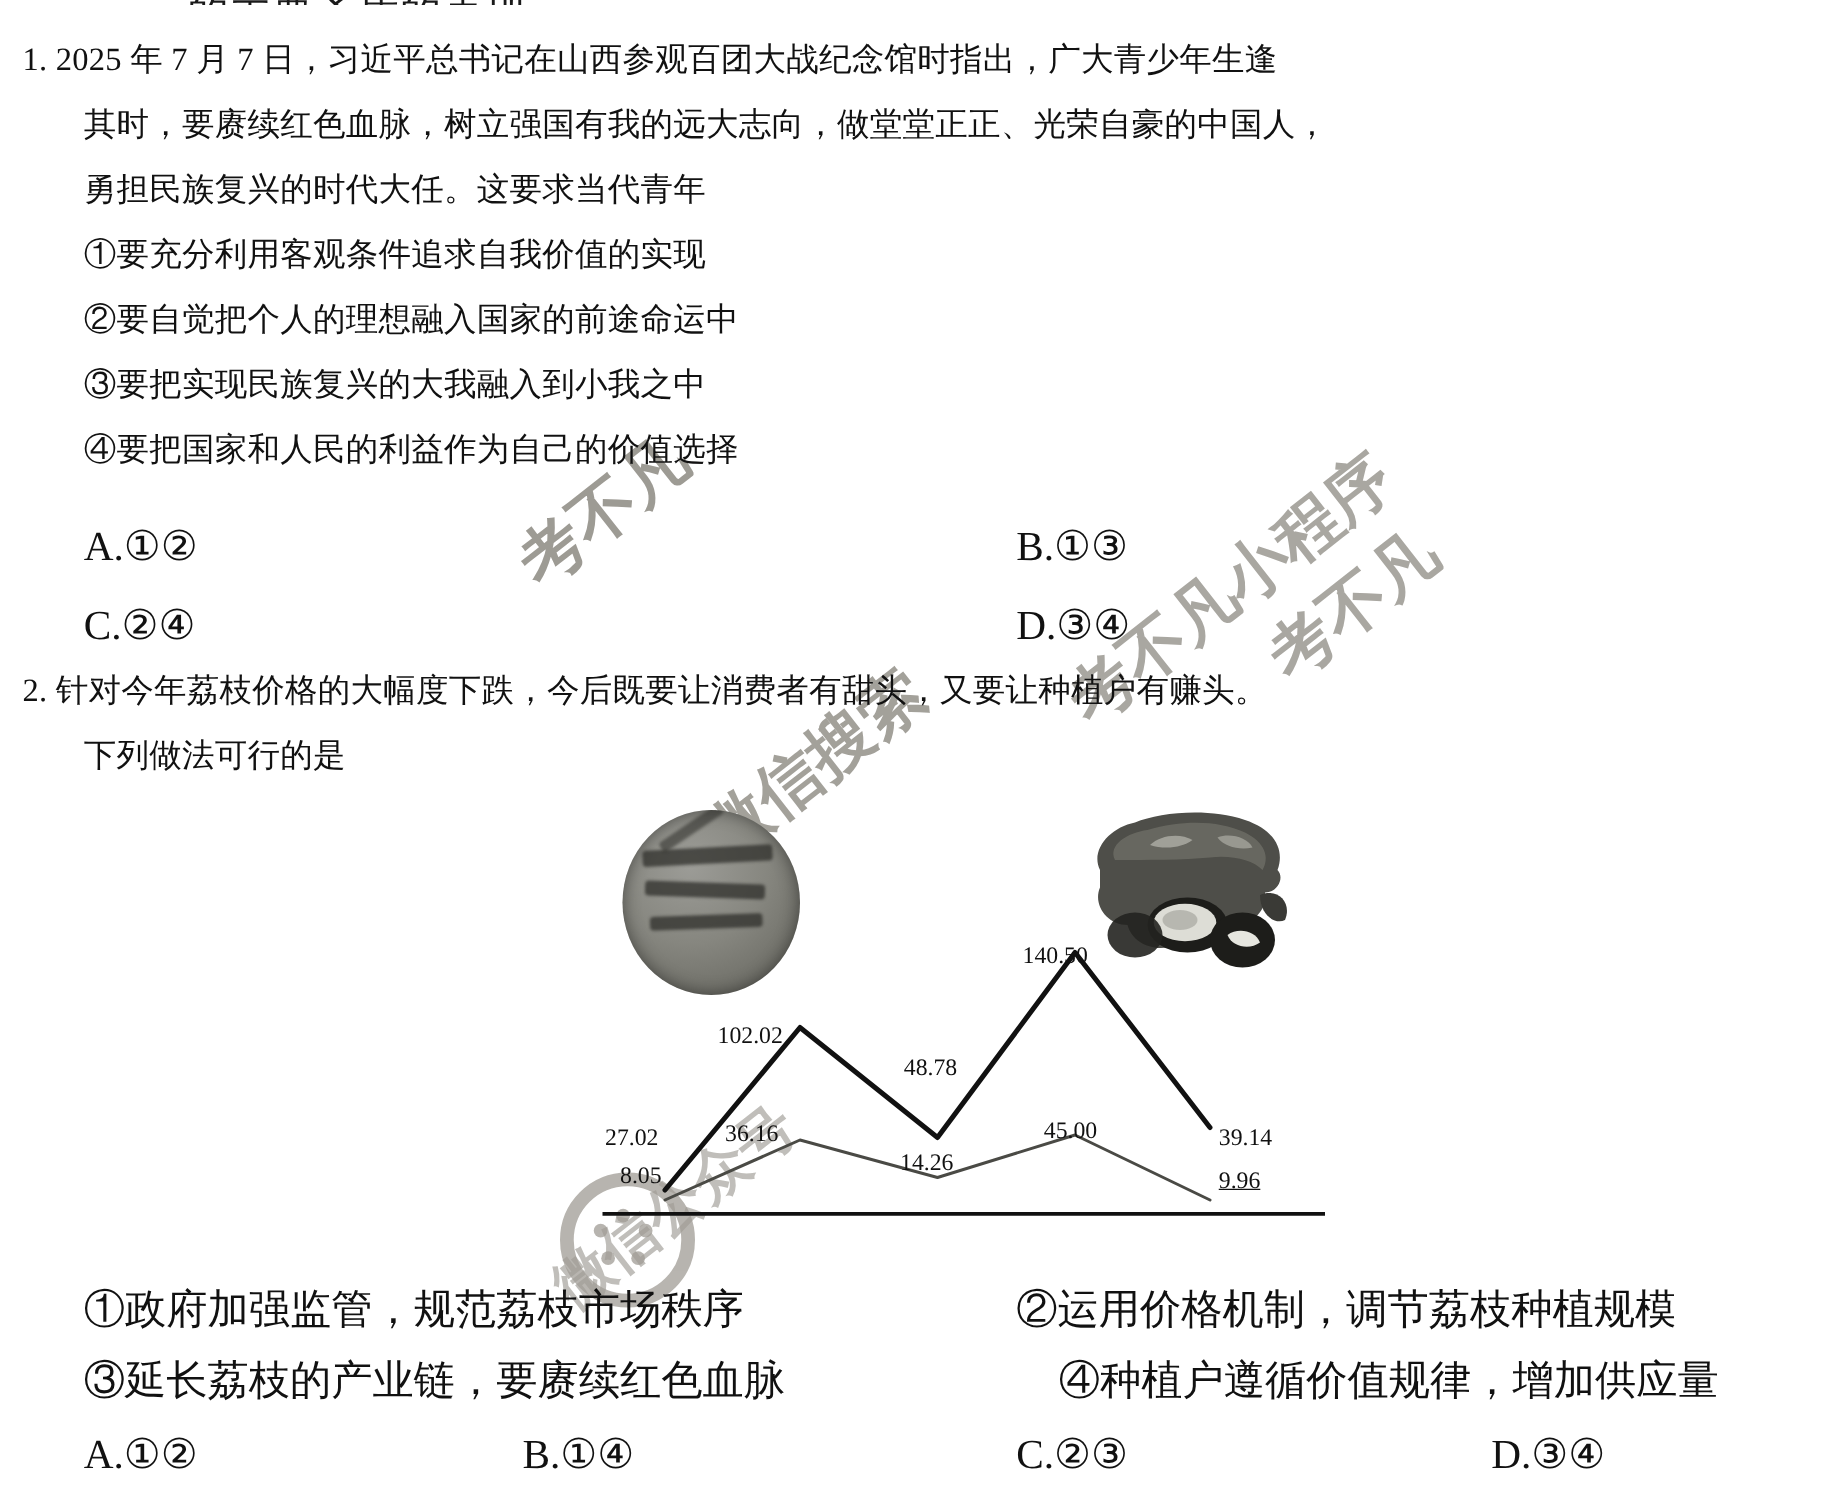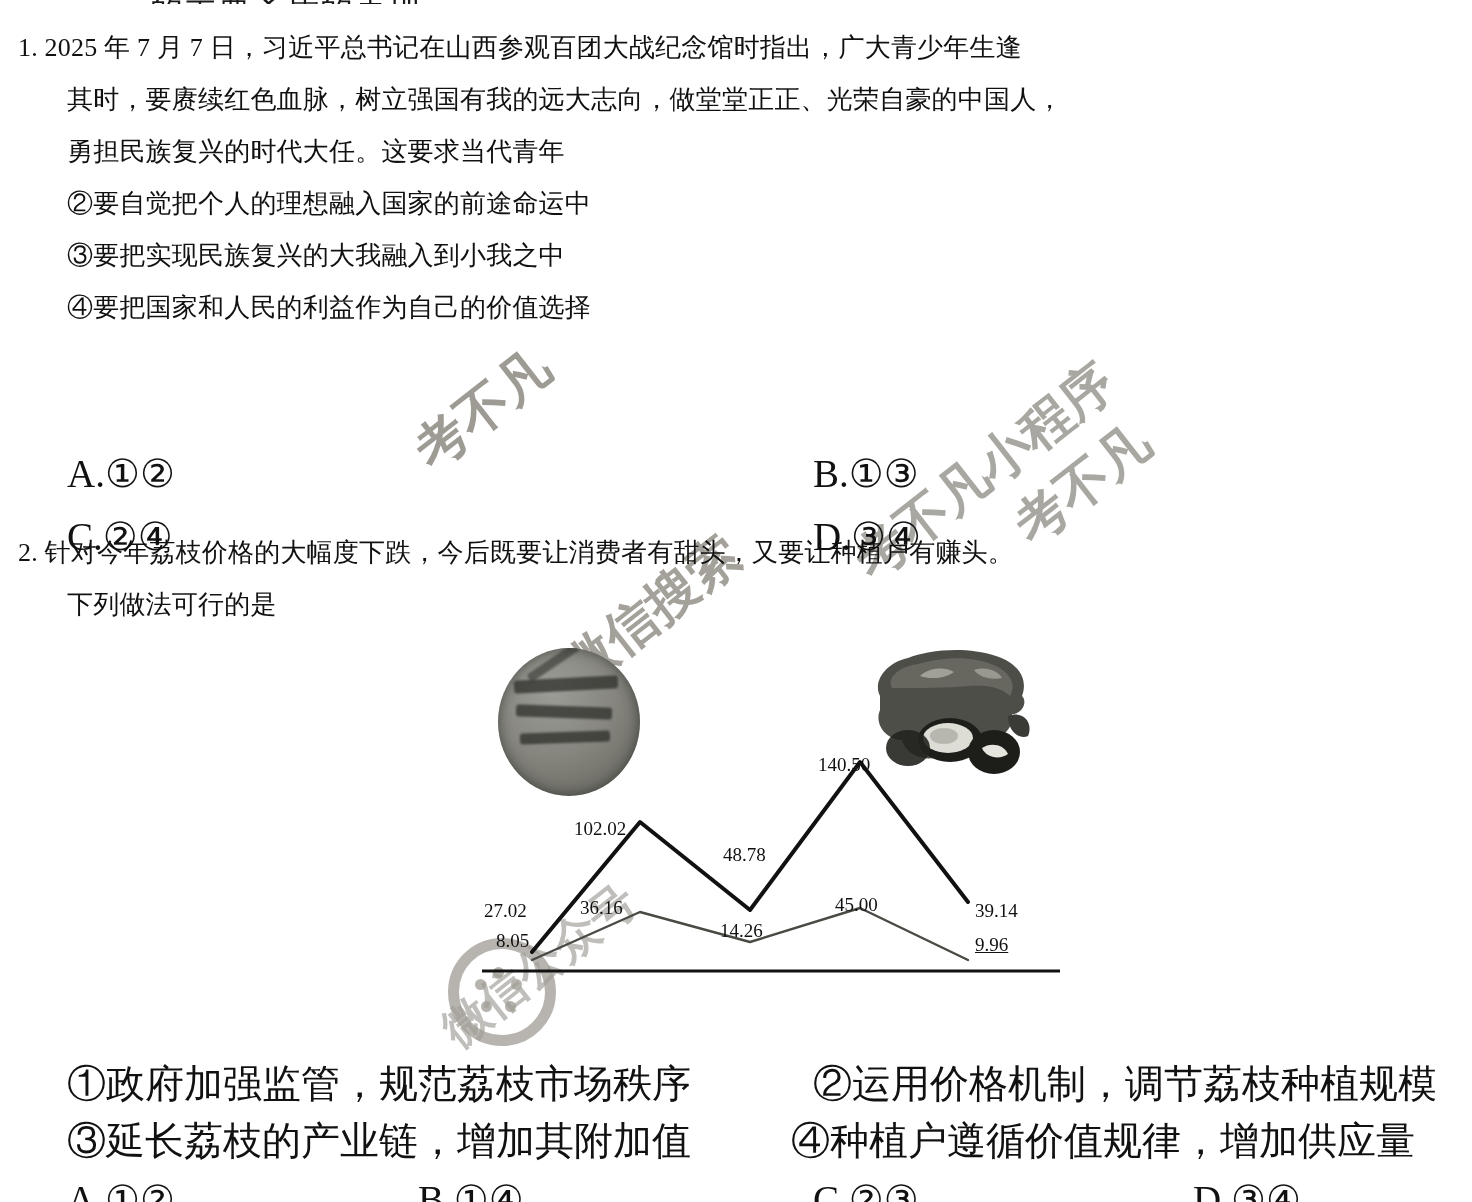--- a/index.html
+++ b/index.html
@@ -101,24 +101,23 @@
   .q-line.indent { padding-left: 49px; }
   .q-num { display: inline-block; }
 
   .opts-row {
     position: absolute;
     width: 1440px;
     left: 18px;
   }
   .opt {
     position: absolute;
-    font-size: 39px;
+    font-size: 33px;
     line-height: 52px;
     white-space: nowrap;
-    margin-top: 36px;
   }
 
   
   #chart {
     position: absolute;
     left: 470px;
     top: 640px;
     width: 600px;
     height: 370px;
   }
@@ -251,20 +250,21 @@
 
     <div class="cutline">的主要矛盾的表现。</div>
 
     <div class="q" style="top: 22px;">
       <div class="q-line">
         <span class="q-num">1.</span>
         <span>2025 年 7 月 7 日，习近平总书记在山西参观百团大战纪念馆时指出，广大青少年生逢</span>
       </div>
       <div class="q-line indent">其时，要赓续红色血脉，树立强国有我的远大志向，做堂堂正正、光荣自豪的中国人，</div>
       <div class="q-line indent">勇担民族复兴的时代大任。这要求当代青年</div>
+      <div class="q-line indent">①要充分利用客观条件追求自我价值的实现</div>
       <div class="q-line indent">②要自觉把个人的理想融入国家的前途命运中</div>
       <div class="q-line indent">③要把实现民族复兴的大我融入到小我之中</div>
       <div class="q-line indent">④要把国家和人民的利益作为自己的价值选择</div>
     </div>
 
     <div class="opts-row" style="top: 412px;">
       <div class="opt" style="left:49px;  top:0px;">
         <span>A.</span><span>①②</span>
       </div>
       <div class="opt" style="left:795px; top:0px;">
@@ -335,22 +335,22 @@
       <div class="dlabel" style="left:110px; top:255px;">36.16</div>
       <div class="dlabel" style="left:250px; top:278px;">14.26</div>
       <div class="dlabel" style="left:365px; top:252px;">45.00</div>
       <div class="dlabel" style="left:505px; top:292px;text-decoration:underline;">9.96</div>
 
     </div>
 
     <div class="opts-row" style="top: 1022px;">
       <div class="opt" style="left:49px;  top:0px;">①政府加强监管，规范荔枝市场秩序</div>
       <div class="opt" style="left:795px; top:0px;">②运用价格机制，调节荔枝种植规模</div>
-      <div class="opt" style="left:49px;  top:57px;">③延长荔枝的产业链，增加其附加值</div>
-      <div class="opt" style="left:773px; top:57px;text-align:right;">④种植户遵循价值规律，增加供应量</div>
+      <div class="opt" style="left:49px;  top:57px;">③延长荔枝的产业链，要赓续红色血脉</div>
+      <div class="opt" style="left:829px; top:57px;text-align:right;">④种植户遵循价值规律，增加供应量</div>
     </div>
 
     <div class="opts-row" style="top: 1138px;">
       <div class="opt" style="left:49px;">
         <span>A.</span><span>①②</span>
       </div>
       <div class="opt" style="left:400px;">
         <span>B.</span><span>①④</span>
       </div>
       <div class="opt" style="left:795px;">

